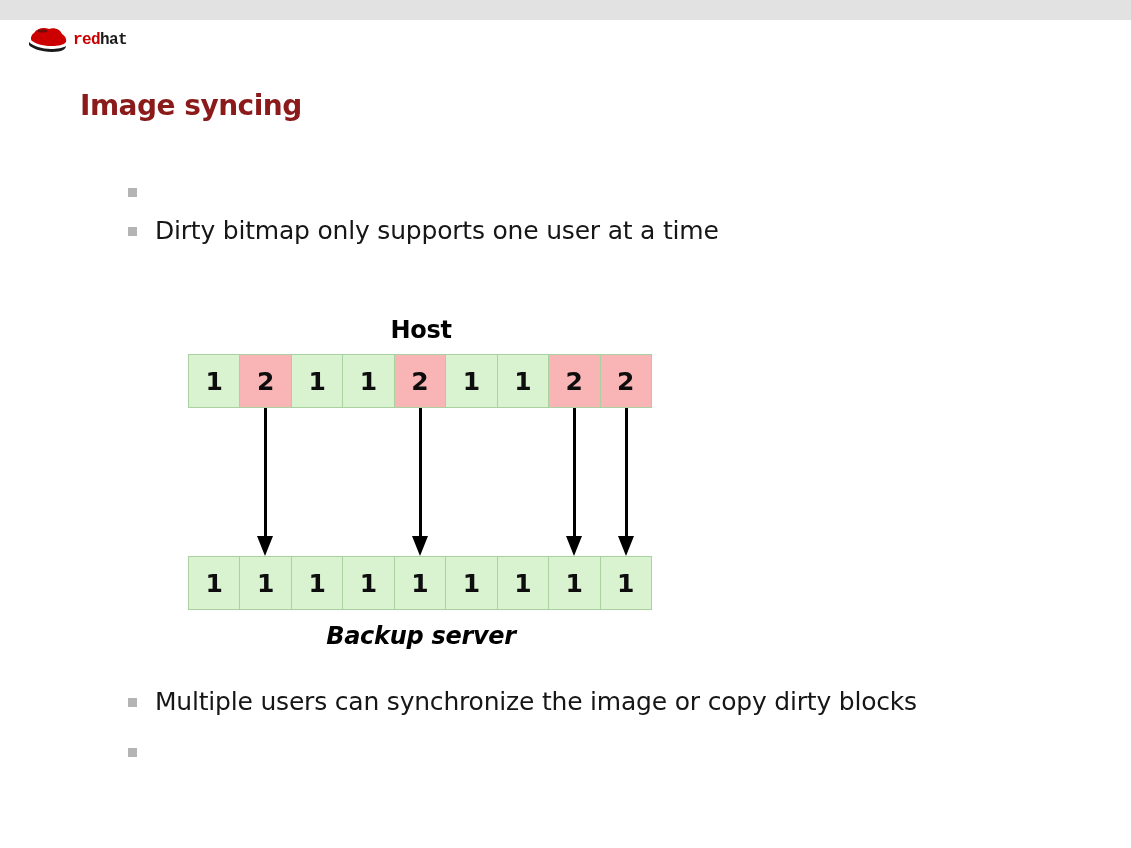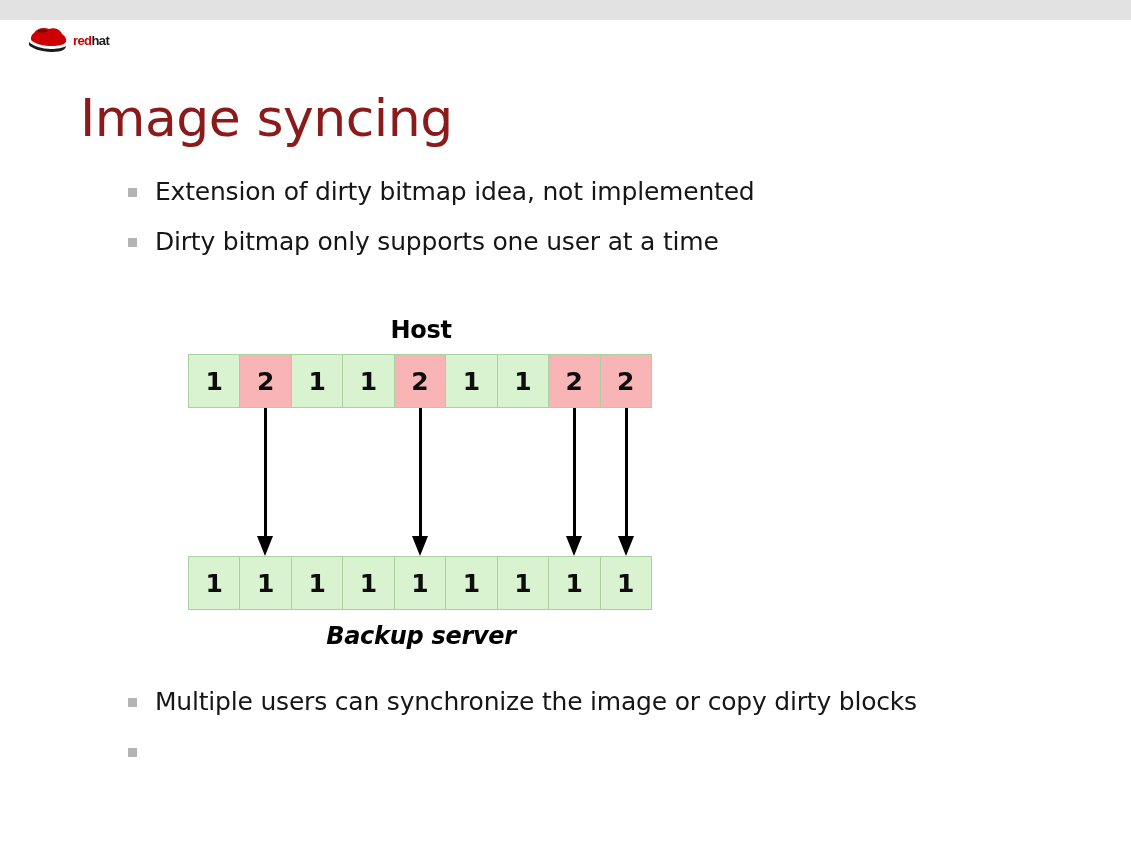--- a/index.html
+++ b/index.html
@@ -36,38 +36,38 @@
     display: flex;
     align-items: center;
   }
   .logo-mark {
     width: 44px;
     height: 26px;
     flex: 0 0 auto;
     margin-right: 3px;
   }
   .logo-text {
-    font-family: Liberation Sans, sans-serif;
-    font-size: 13px;
+    font-family: Liberation Mono, monospace;
+    font-size: 16px;
     font-weight: bold;
     letter-spacing: -0.6px;
     line-height: 1;
     white-space: nowrap;
   }
   .logo-red  { color: #cc0000; }
   .logo-dark { color: #1a1a1a; }
 
   
   .slide-title {
     position: absolute;
     left: 80px;
     top: 92px;
     font-family: "DejaVu Sans", sans-serif;
-    font-size: 52px;
-    font-weight: normal;
+    font-size: 28px;
+    font-weight: bold;
     color: #8b1a1a;
     letter-spacing: -0.5px;
     line-height: 1;
     white-space: nowrap;
   }
 
   
   .bullets {
     position: absolute;
     left: 128px;
@@ -191,21 +191,20 @@
     <path d="M11 4 C14 2, 19 2, 22 4 C19 6, 14 6, 11 4 Z" fill="#1a1a1a" opacity="0.55"></path>
   </svg>
   <span class="logo-text"><span class="logo-red">red</span><span class="logo-dark">hat</span></span>
 </div>
 
 <div class="slide-title">Image syncing</div>
 
 <div class="bullets bullets-top">
   <div class="bullet">
     <span class="bullet-marker"></span>
-    <span class="bullet-text">Extension of dirty bitmap idea, not implemented</span>
   </div>
   <div class="bullet">
     <span class="bullet-marker"></span>
     <span class="bullet-text">Dirty bitmap only supports one user at a time</span>
   </div>
 </div>
 
 <div class="diagram">
 
   <div class="diagram-label label-host">Host</div>

